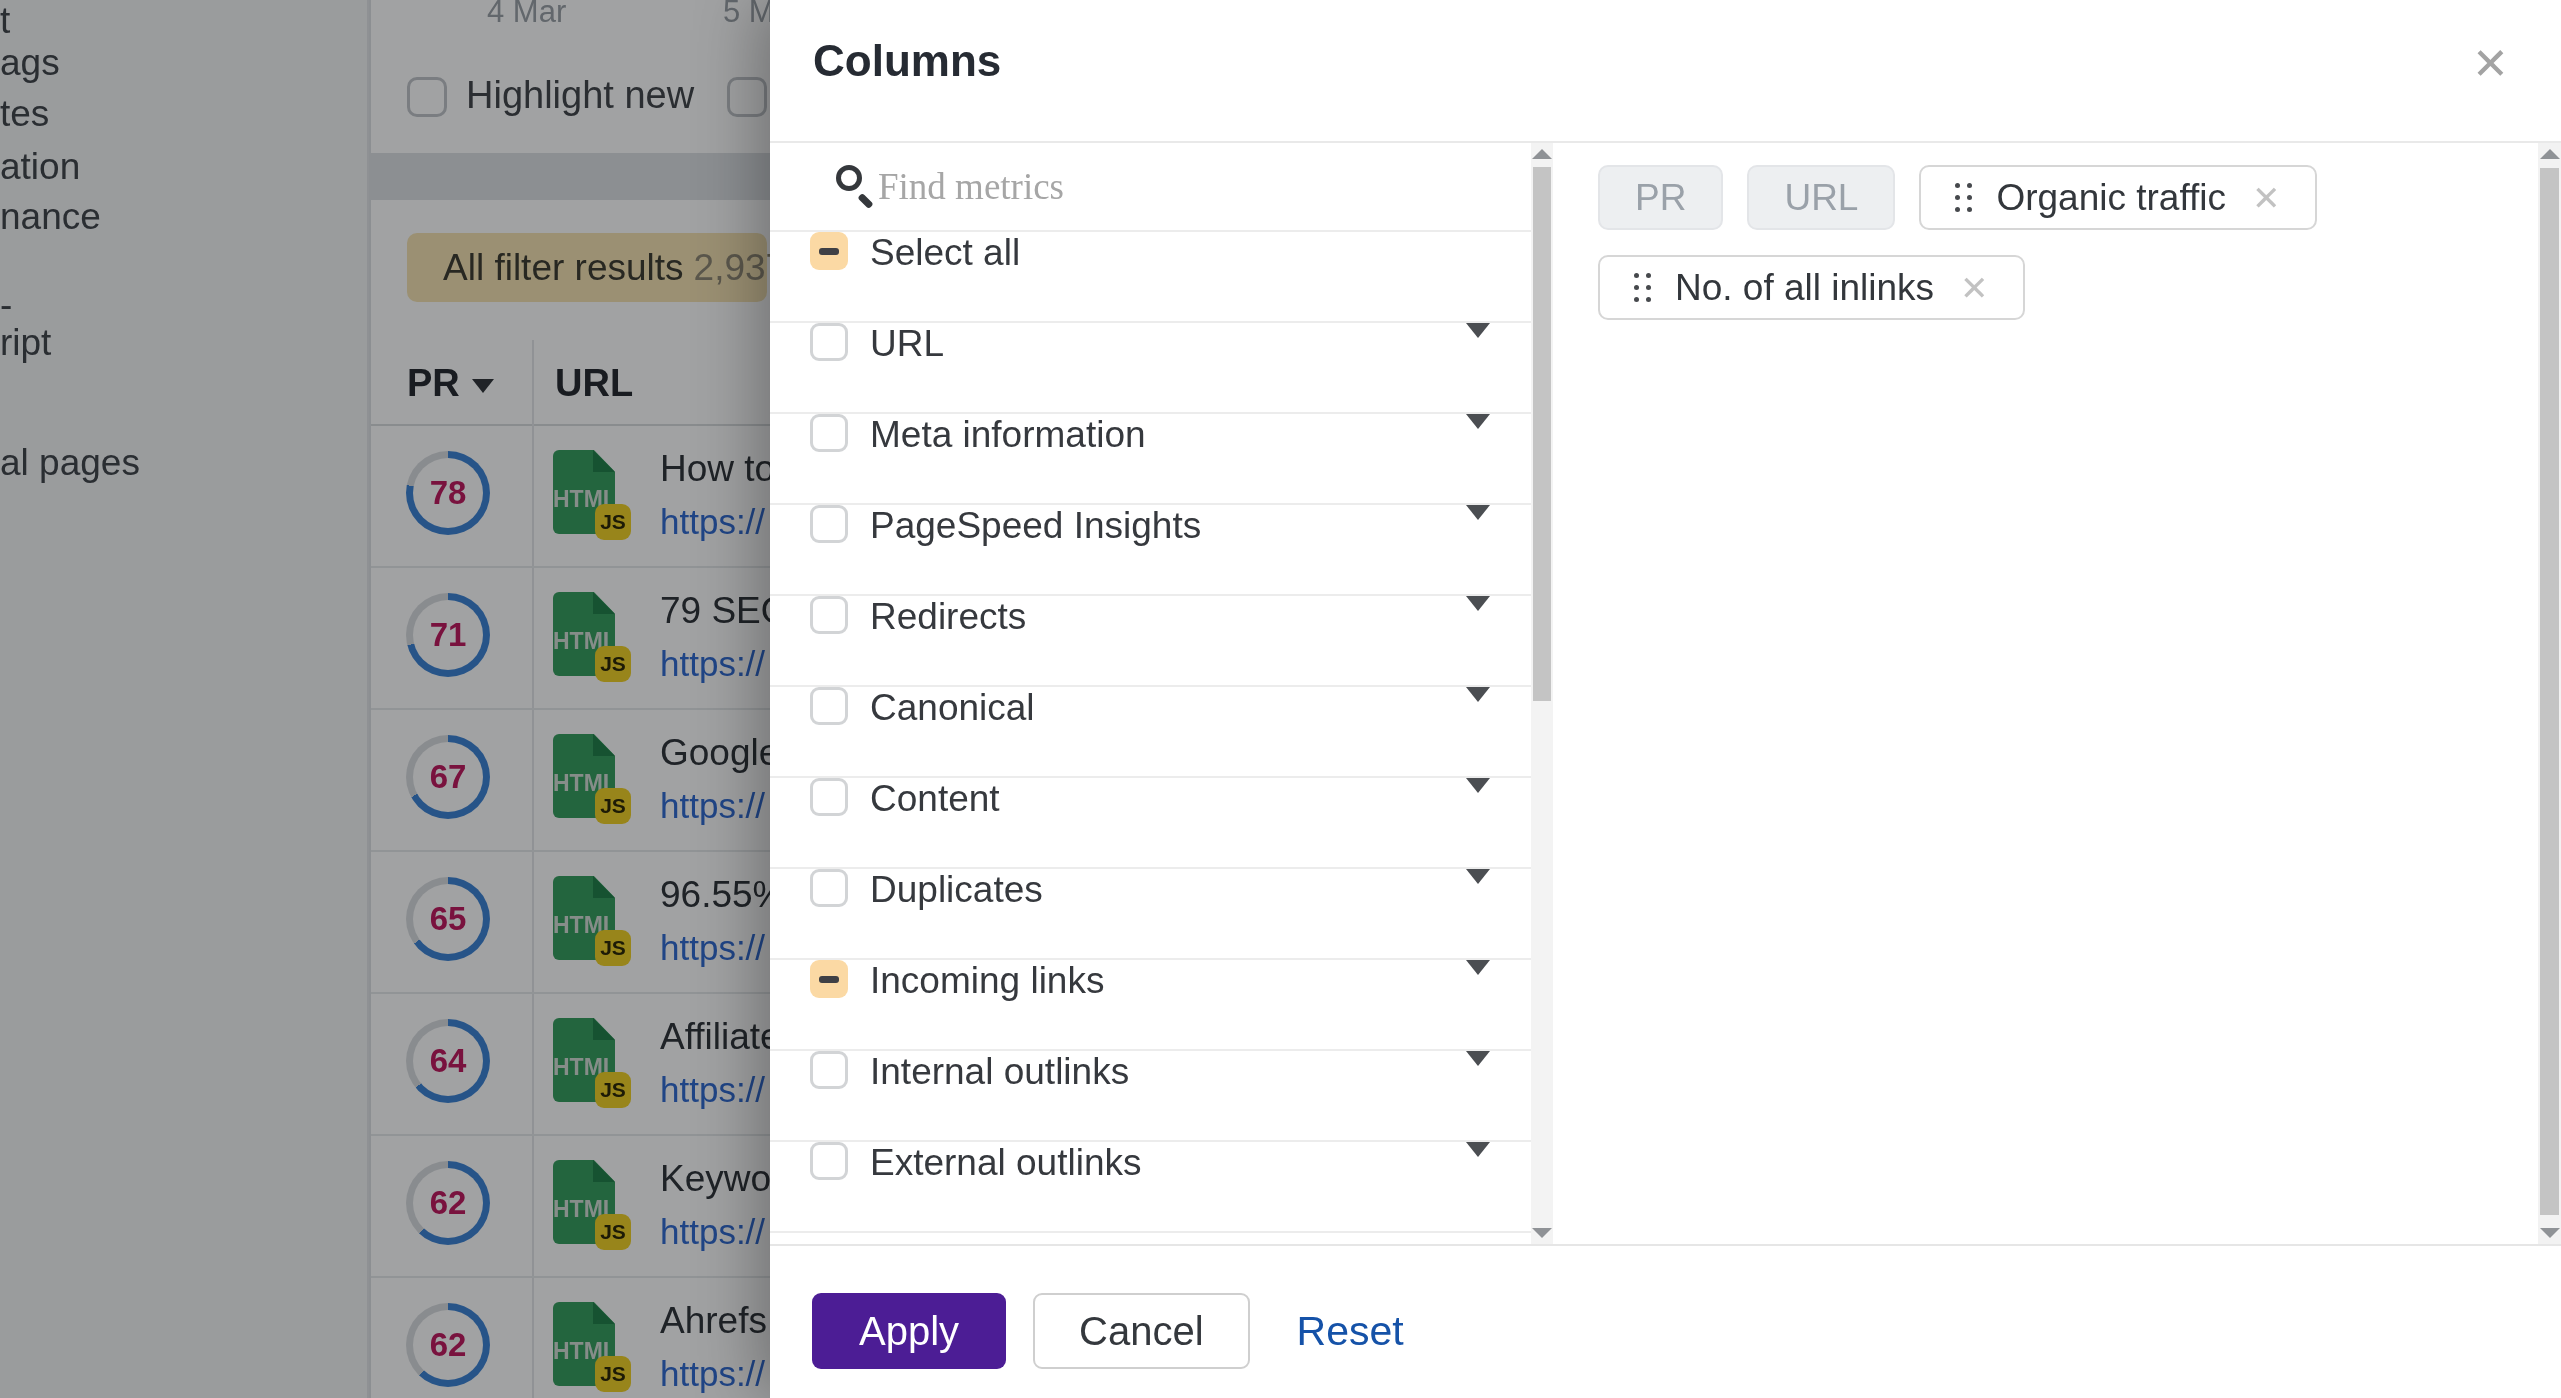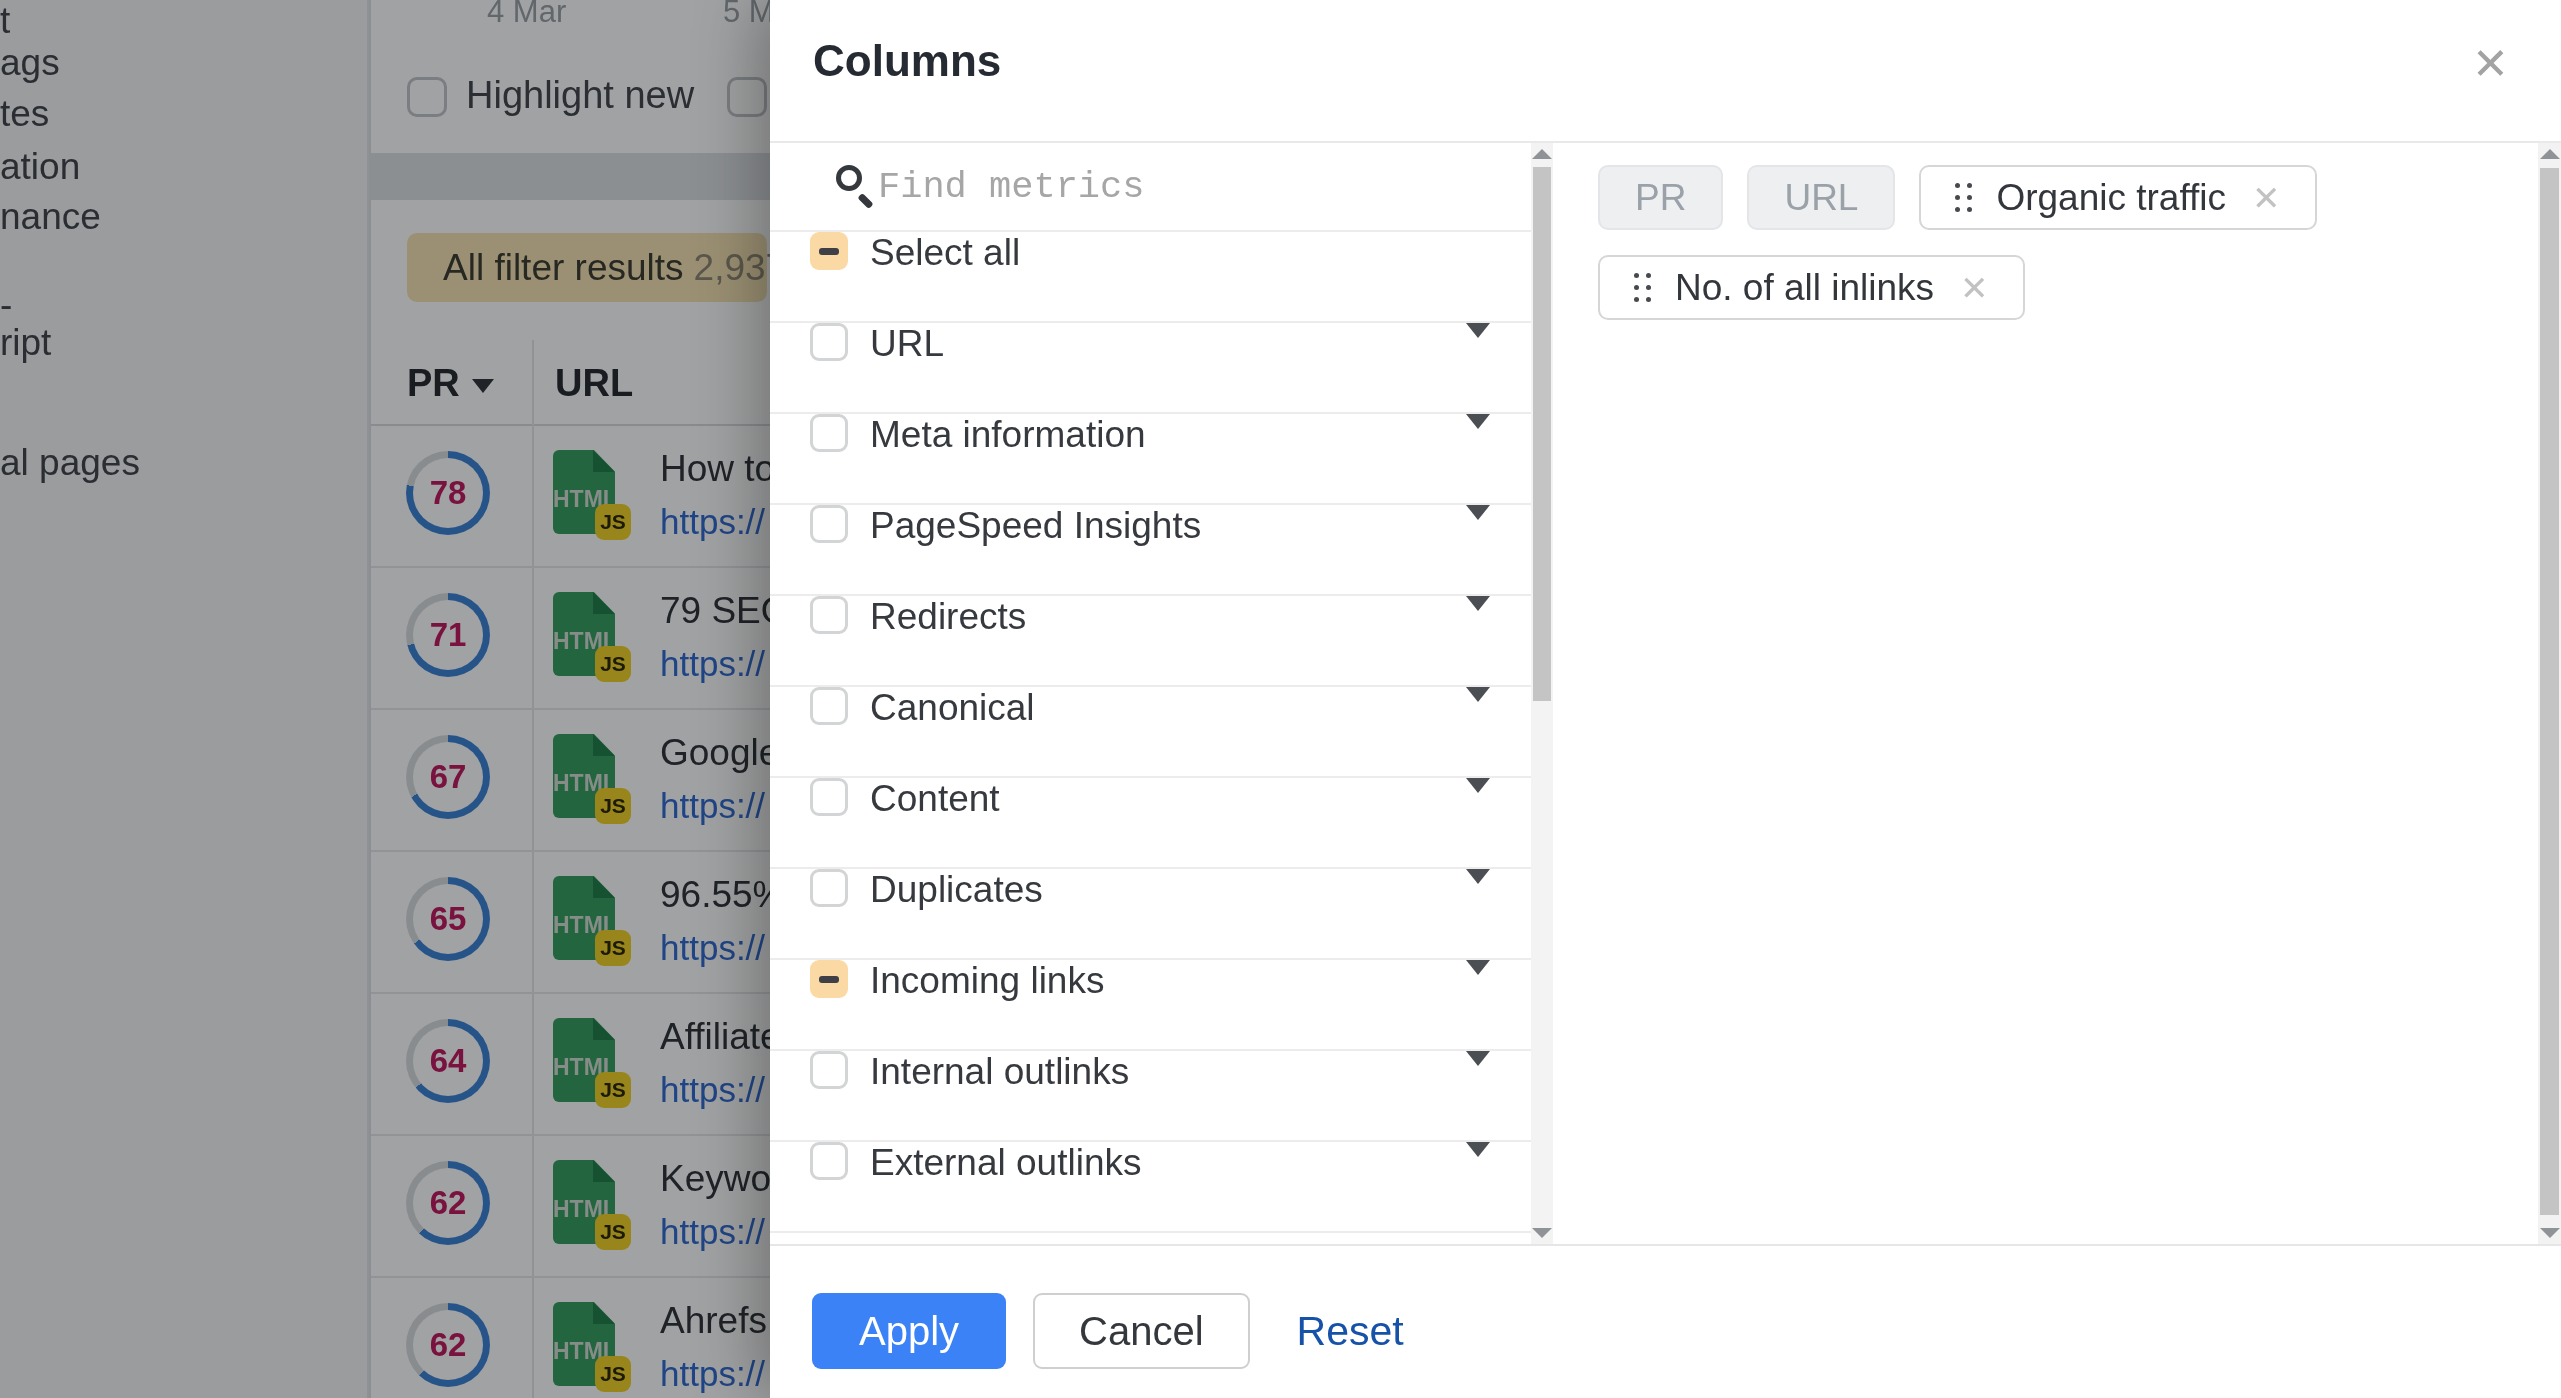--- a/index.html
+++ b/index.html
@@ -93,21 +93,21 @@
   .mag{
     position:absolute; left:66px; top:22px; width:26px; height:26px;
     border:5px solid #35383c; border-radius:50%;
   }
   .mag::after{
     content:""; position:absolute; left:21px; top:23px; width:7px; height:16px;
     background:#35383c; transform:rotate(-45deg); border-radius:3px;
   }
   .search-row input{
     position:absolute; left:108px; top:0; width:560px; height:100%;
-    border:none; outline:none; font-size:37px; color:#737373; font-family:Liberation Mono, monospace;
+    border:none; outline:none; font-size:37px; color:#737373; font-family:Liberation Serif, serif;
   }
   .search-row input::placeholder{ color:#a6a6a6; }
   .metric-row{
     position:relative; height:91px; display:flex; align-items:flex-start;
     padding-left:40px; border-bottom:2px solid #ececec;
   }
   .cb{ width:38px; height:38px; border-radius:9px; border:3px solid #d2d4d6; background:#fff; flex:0 0 auto; }
   .cb.ind{
     border:none; background:#fbd9a4; position:relative;
   }
@@ -148,21 +148,21 @@
   }
   .handle{ display:grid; grid-template-columns:repeat(2,5px); grid-auto-rows:5px; gap:7px; margin-right:24px; }
   .dot{ width:5px; height:5px; border-radius:50%; background:#46494d; }
   .chip-x{ margin-left:26px; color:#c2c2c2; font-size:34px; line-height:1; cursor:pointer; }
   
   .m-footer{
     position:relative; height:154px; border-top:2px solid #e6e6e6;
     display:flex; align-items:flex-start; padding:47px 0 0 42px; gap:27px;
   }
   .btn{ height:76px; border-radius:9px; font-size:40px; font-family:"Liberation Sans", sans-serif; cursor:pointer; }
-  .btn.apply{ background:#3b82f6; border:none; color:#fff; padding:0 47px; }
+  .btn.apply{ background:#4c1d95; border:none; color:#fff; padding:0 47px; }
   .btn.cancel{ background:#fff; border:2px solid #cfcfcf; color:#34383d; padding:0 44px; }
   .reset-link{ margin-left:20px; font-size:41px; color:#1552a8; line-height:76px; text-decoration:none; cursor:pointer; }
 </style>
 </head>
 <body>
 
 <div class="screen">
 
   <div class="bg">
     <aside class="sidebar">

